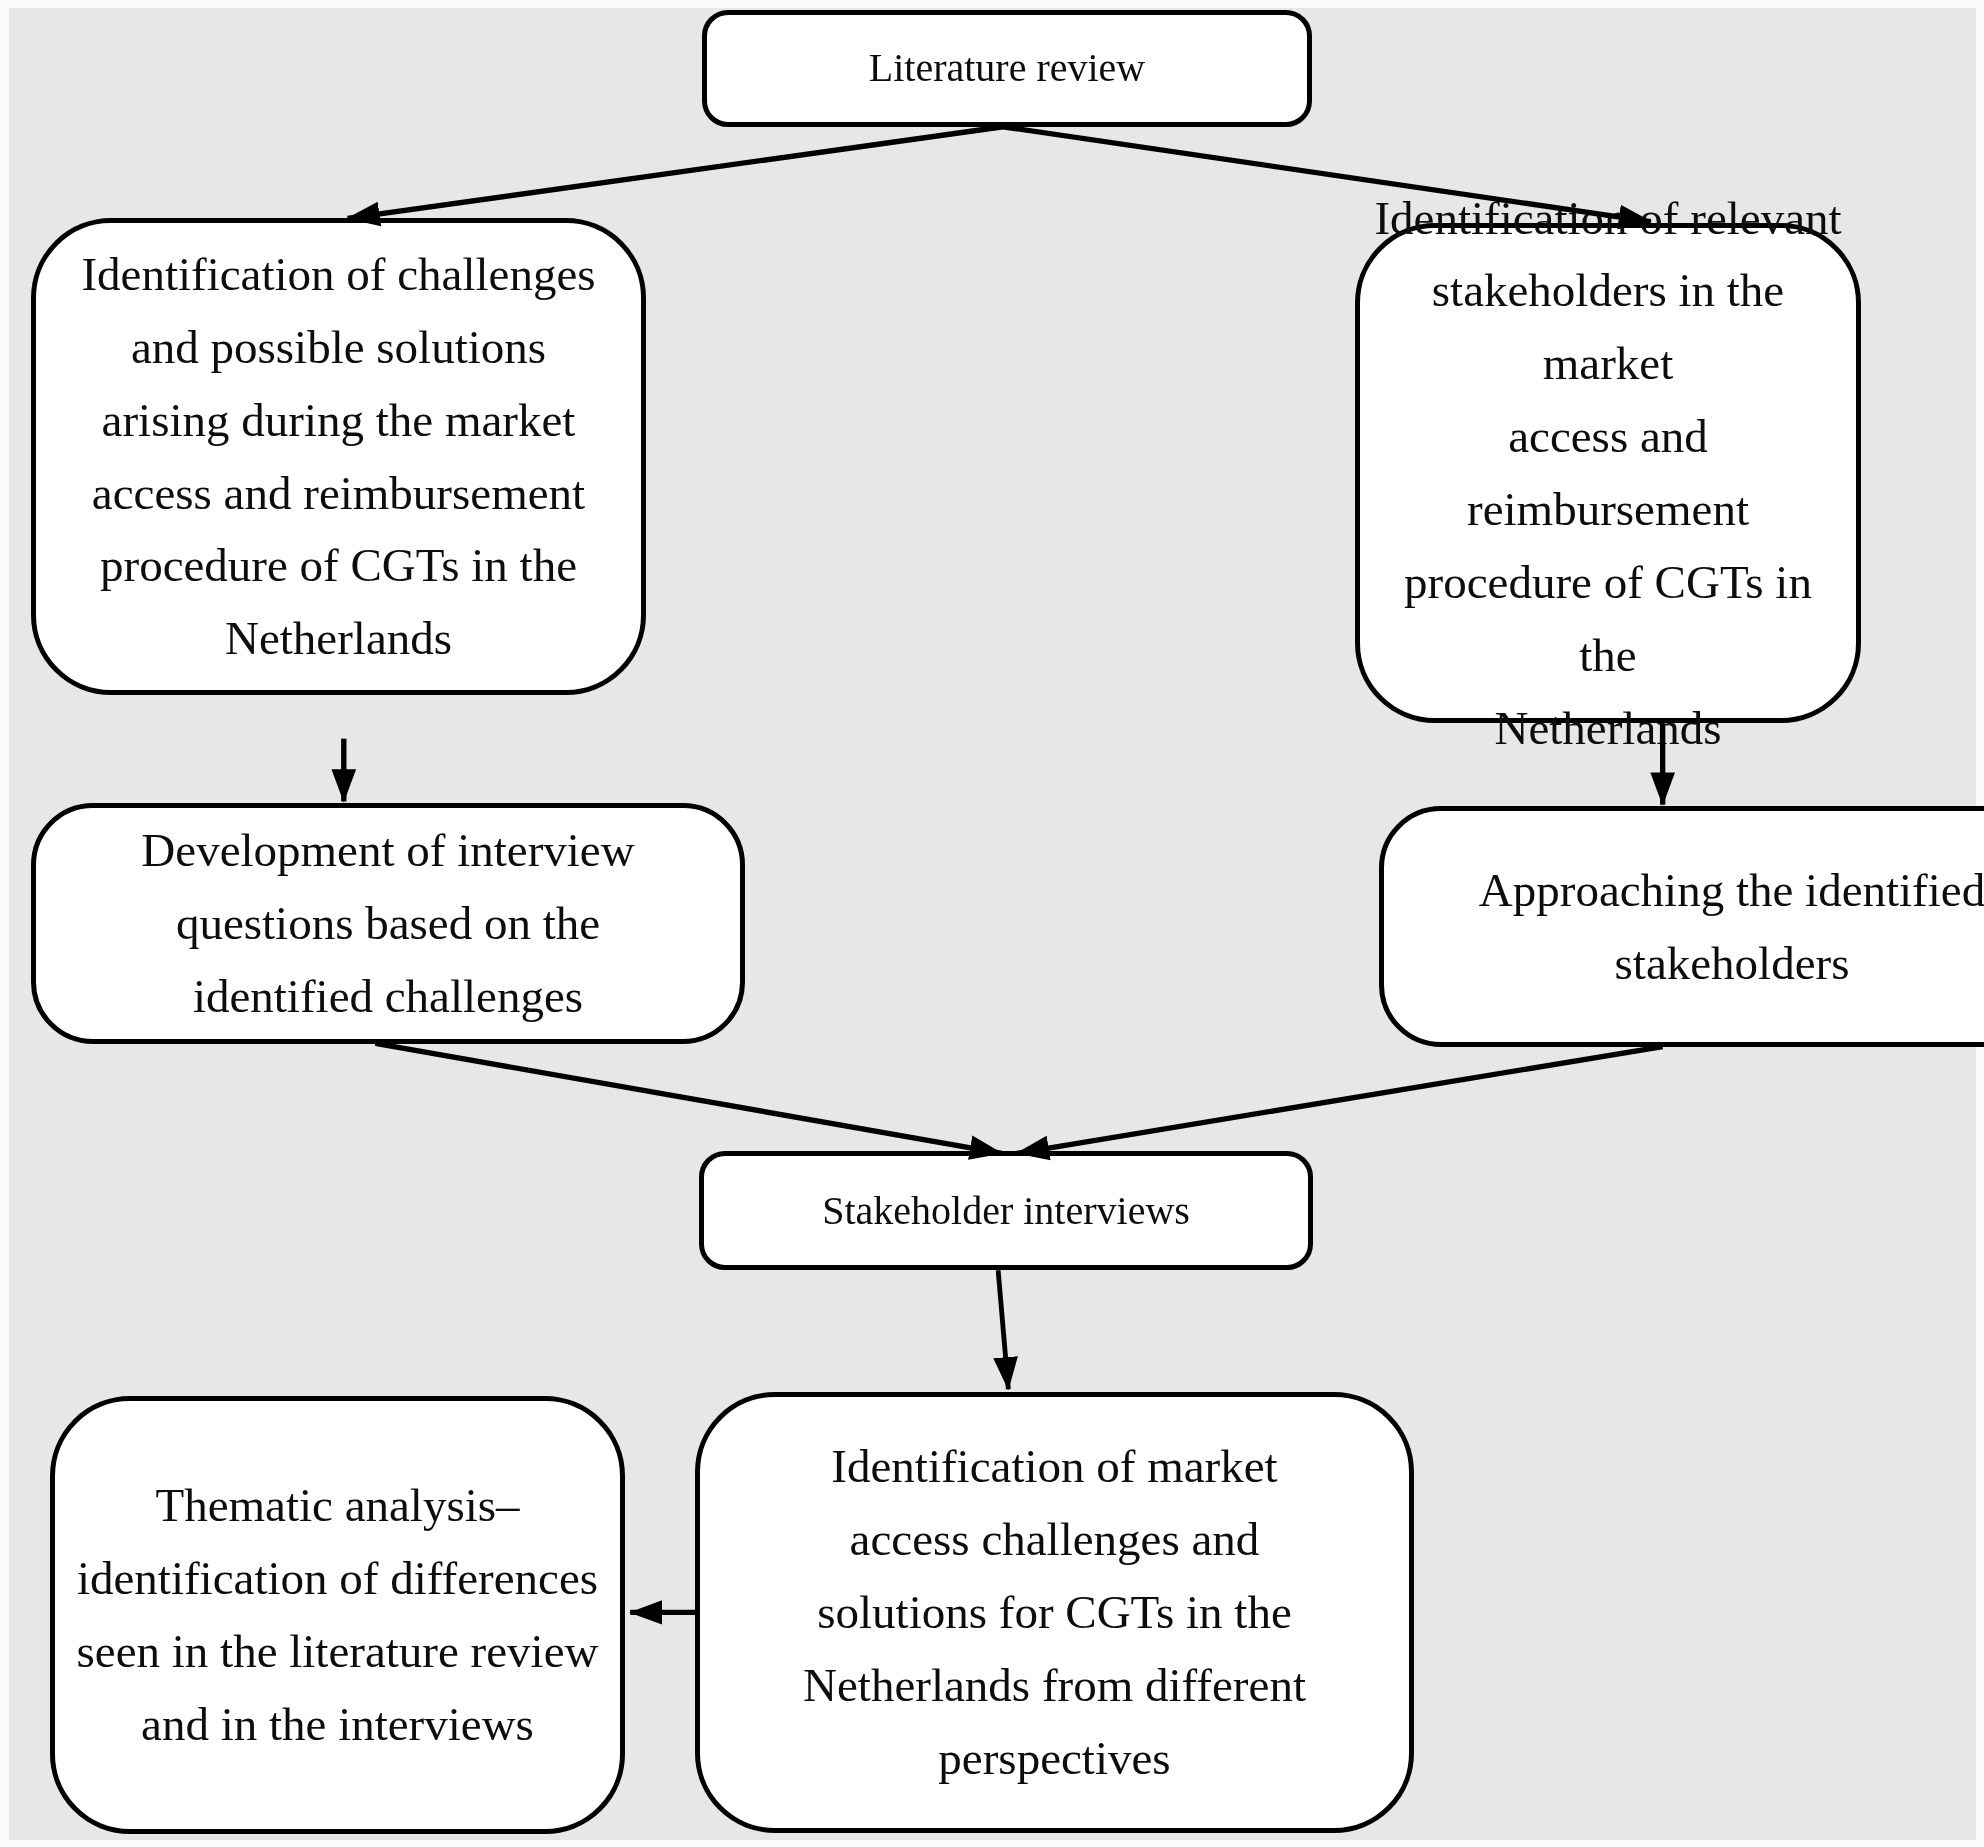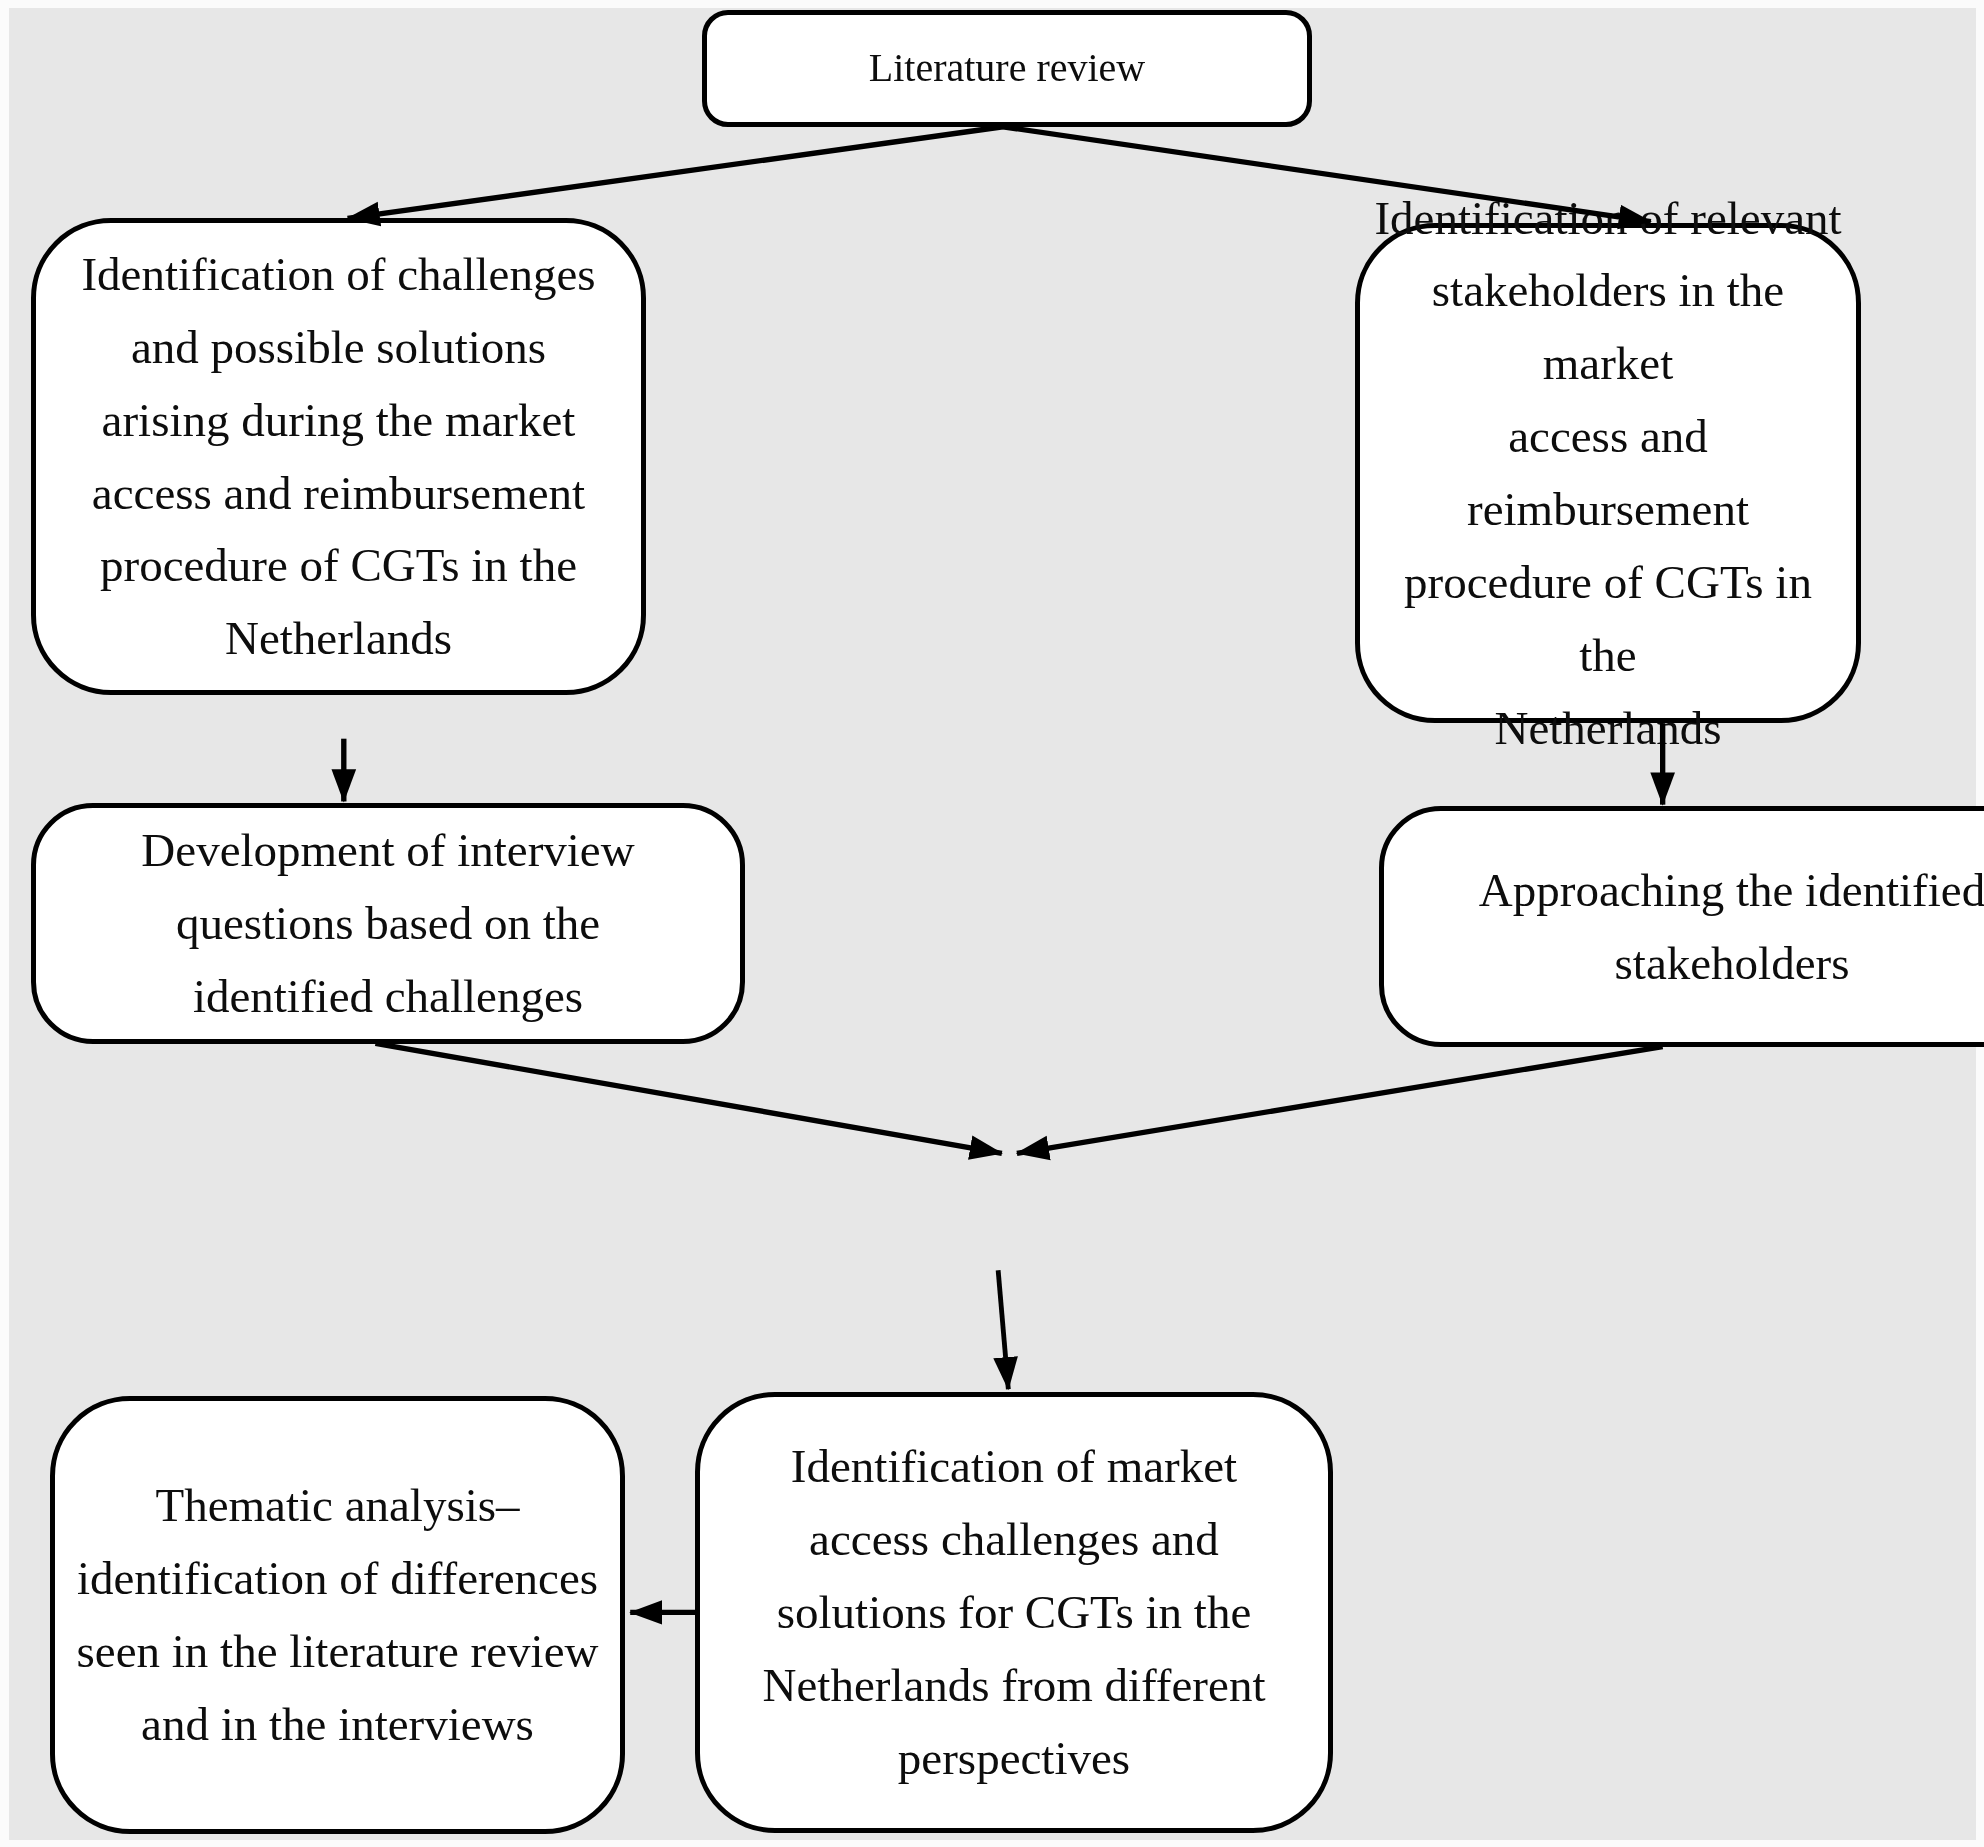--- a/index.html
+++ b/index.html
@@ -34,21 +34,21 @@
   }
   .body-text{font-size:47px;line-height:1.55;}
   .head-text{font-size:40px;line-height:1.2;}
   
   #box-literature       {left:702px;top:9.7px;  width:610px;height:117px;border-radius:26px;}
   #box-challenges       {left:31px;  top:218px; width:615px;height:477px;border-radius:80px;}
   #box-stakeholders-id  {left:1355px;top:223px; width:506px;height:500px;border-radius:80px;}
   #box-questions        {left:31px;  top:803px;width:714px;height:241px;border-radius:62px;}
   #box-approaching      {left:1379px;top:806px;width:706px;height:241px;border-radius:62px;}
   #box-interviews       {left:699px;top:1151px;width:614px;height:119px;border-radius:26px;}
-  #box-market-access    {left:695px;top:1392px;width:638px;height:441px;border-radius:80px;}
+  #box-market-access    {left:695px;top:1392px;width:719px;height:441px;border-radius:80px;}
   #box-thematic         {left:50px;  top:1396px;width:575px;height:438px;border-radius:80px;}
   .connectors{
     position:absolute;left:0;top:0;width:1985px;height:1848px;
     z-index:3;pointer-events:none;
   }
 </style>
 </head>
 <body>
 
 <div class="stage">
@@ -95,20 +95,23 @@
     <span class="label body-text">Development of interview
 questions based on the
 identified challenges</span>
   </div>
 
   <div class="node" id="box-approaching">
     <span class="label body-text">Approaching the identified
 stakeholders</span>
   </div>
 
+  <div class="node" id="box-interviews">
+    <span class="label head-text">Stakeholder interviews</span>
+  </div>
 
   <div class="node" id="box-market-access">
     <span class="label body-text">Identification of market
 access challenges and
 solutions for CGTs in the
 Netherlands from different
 perspectives</span>
   </div>
 
   <div class="node" id="box-thematic">

